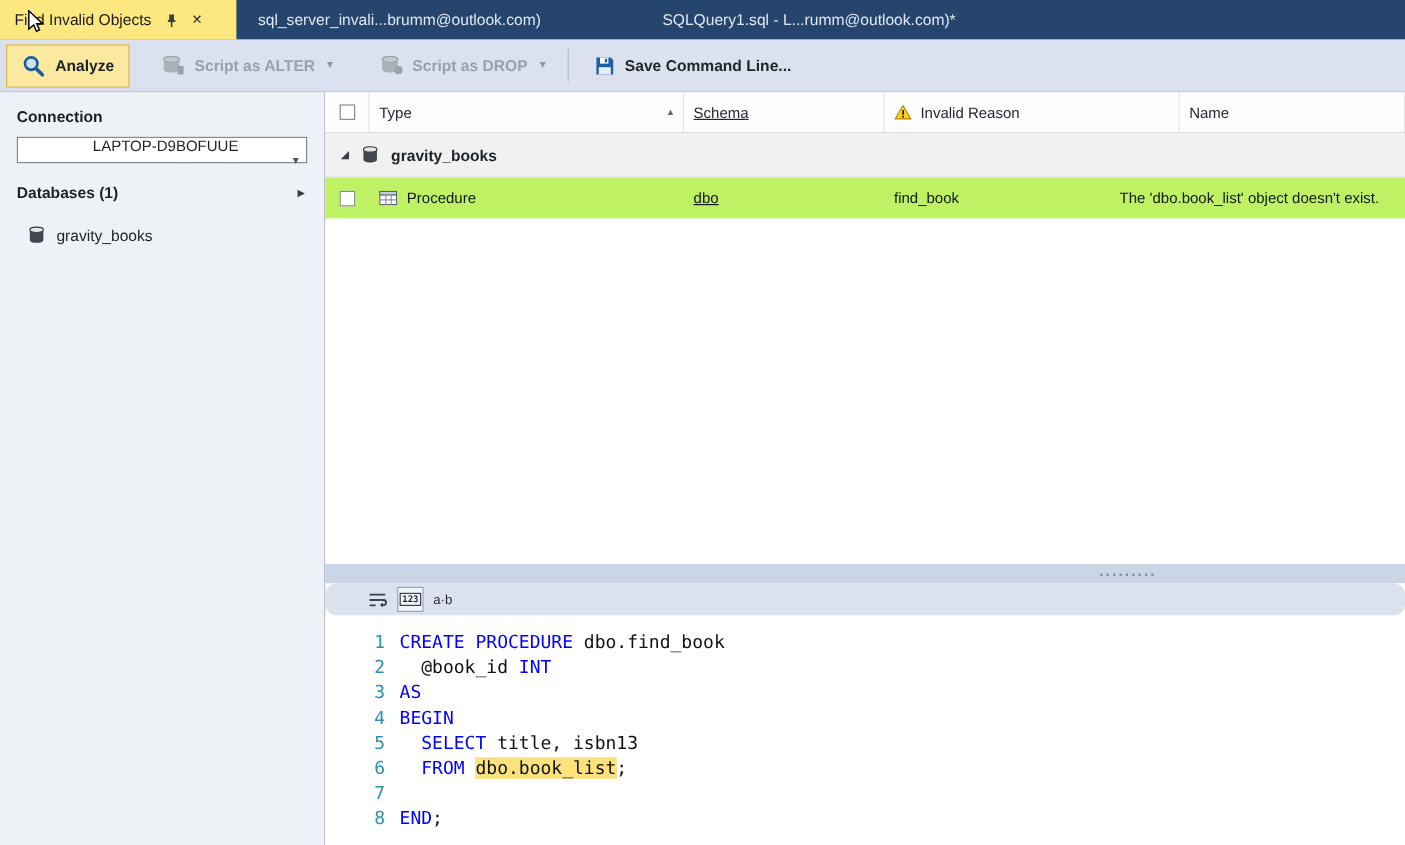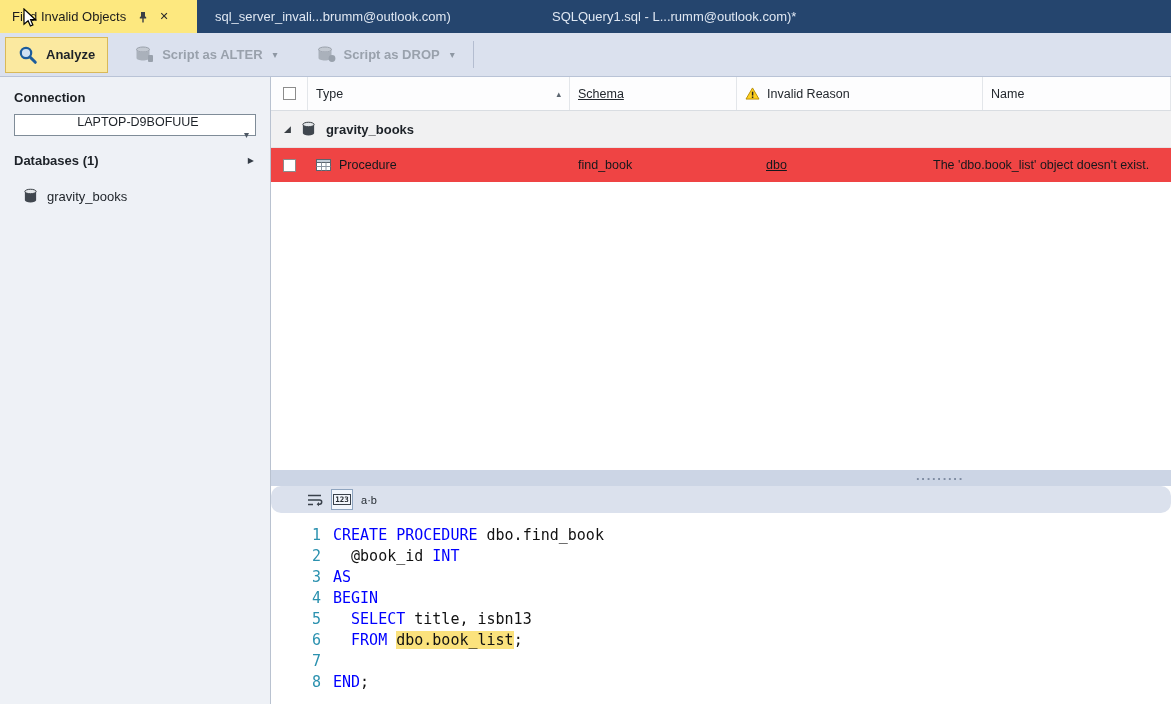--- a/index.html
+++ b/index.html
@@ -52,21 +52,21 @@
   .c-type { width:262px; }
   .c-schema { width:167px;text-decoration:underline; }
   .c-name { width:188px; }
   .c-reason { flex:1; }
   .sort-arrow { margin-left:auto; font-size:9px; color:#5c6670; }
   .checkbox { width:13px; height:13px; background:#fff; border:1px solid #8c8c8c; }
   .group-row { height:37px; background:#f1f1f2; border-bottom:1px solid #e4e4e6; display:flex; align-items:center;
                padding-left:13px; gap:10px; }
   .expander { font-size:9px; color:#3a3f45; }
   .group-label { font-weight:bold; font-size:13px; }
-  .data-row { height:34px; background:#ef4444; }
+  .data-row { height:34px; background:#bef264; }
   .data-row .gcell { color:#15181c; }
   .cell-icon { display:flex; align-items:center; margin-right:8px; flex:none; }
 
   
   .splitter { position:absolute; left:271px; right:0; top:470px; height:16px; background:#ccd5e5; }
   .grip { position:absolute; left:645px; top:0; height:16px; display:flex; align-items:center;
           color:#7e8ba1; font-weight:bold; letter-spacing:1px; font-size:13px; }
 
   
   .btoolbar { position:absolute; left:271px; right:0; top:486px; height:27px; background:#dbe1ed;
@@ -144,20 +144,31 @@
         <path d="M2.5 3.5v8.5c0 1.4 2.9 2.5 6.5 2.5s6.5-1.1 6.5-2.5V3.5c0 1.4-2.9 2.5-6.5 2.5S2.5 4.9 2.5 3.5z" fill="#aab1bb"></path>
         <circle cx="16" cy="12.5" r="3.4" fill="#99a1ac"></circle>
       </svg>
     </span>
     <span>Script as DROP</span>
     <span class="caret">▾</span>
   </div>
 
   <div class="vsep"></div>
 
+  <div class="tbtn save">
+    <span class="cell-icon" style="margin-right:0;">
+      <svg width="18" height="18" viewBox="0 0 18 18">
+        <path d="M2 2h12l2 2v12H2z" fill="#1e5fa8"></path>
+        <rect x="5" y="2" width="7" height="5" fill="#ffffff"></rect>
+        <rect x="9" y="3" width="2" height="3" fill="#1e5fa8"></rect>
+        <rect x="4" y="10" width="10" height="6" fill="#e8eef6"></rect>
+      </svg>
+    </span>
+    <span>Save Command Line...</span>
+  </div>
 </div>
 
 <div class="sidebar">
   <div class="side-label">Connection</div>
   <div class="combo">
     <span>LAPTOP-D9BOFUUE</span>
     <span class="combo-caret">▾</span>
   </div>
   <div class="db-header-row">
     <span>Databases (1)</span>
@@ -222,25 +233,25 @@
         <svg width="15" height="12" viewBox="0 0 15 12">
           <rect x="0.5" y="0.5" width="14" height="11" fill="#ffffff" stroke="#5a646e"></rect>
           <rect x="0.5" y="0.5" width="14" height="3" fill="#c3cdd7" stroke="#5a646e"></rect>
           <line x1="5.5" y1="3.5" x2="5.5" y2="11.5" stroke="#8a94a0"></line>
           <line x1="10" y1="3.5" x2="10" y2="11.5" stroke="#8a94a0"></line>
           <line x1="0.5" y1="7.5" x2="14.5" y2="7.5" stroke="#8a94a0"></line>
         </svg>
       </span>
       <span>Procedure</span>
     </div>
+    <div class="gcell c-schema">
+      <span>dbo</span>
+    </div>
     <div class="gcell c-name">
       <span>find_book</span>
-    </div>
-    <div class="gcell c-schema">
-      <span>dbo</span>
     </div>
     <div class="gcell c-reason">
       <span>The 'dbo.book_list' object doesn't exist.</span>
     </div>
   </div>
 </div>
 
 <div class="splitter">
   <span class="grip">·········</span>
 </div>

